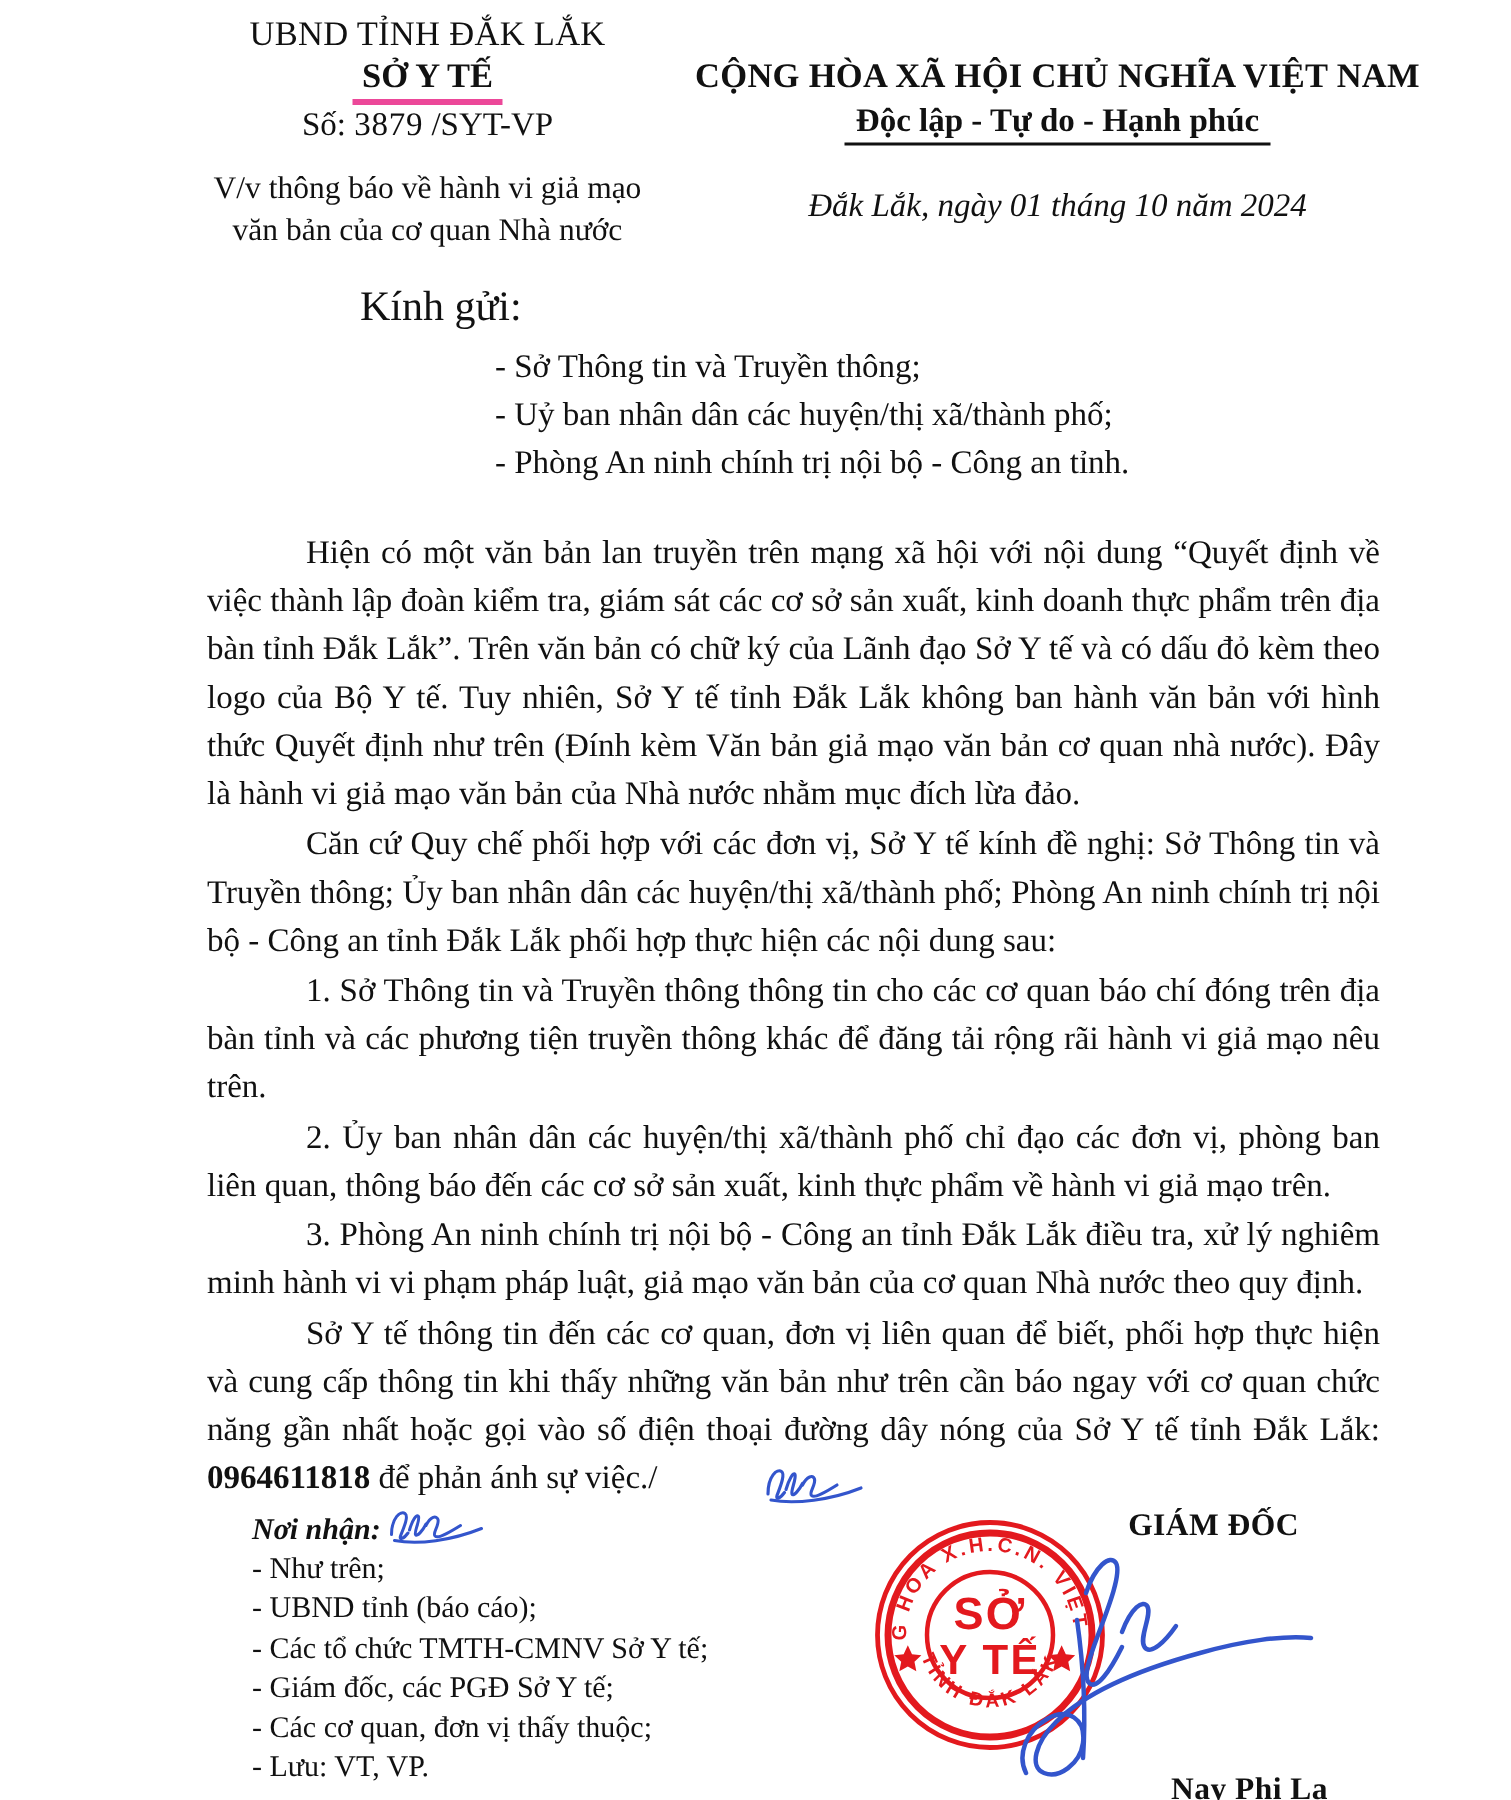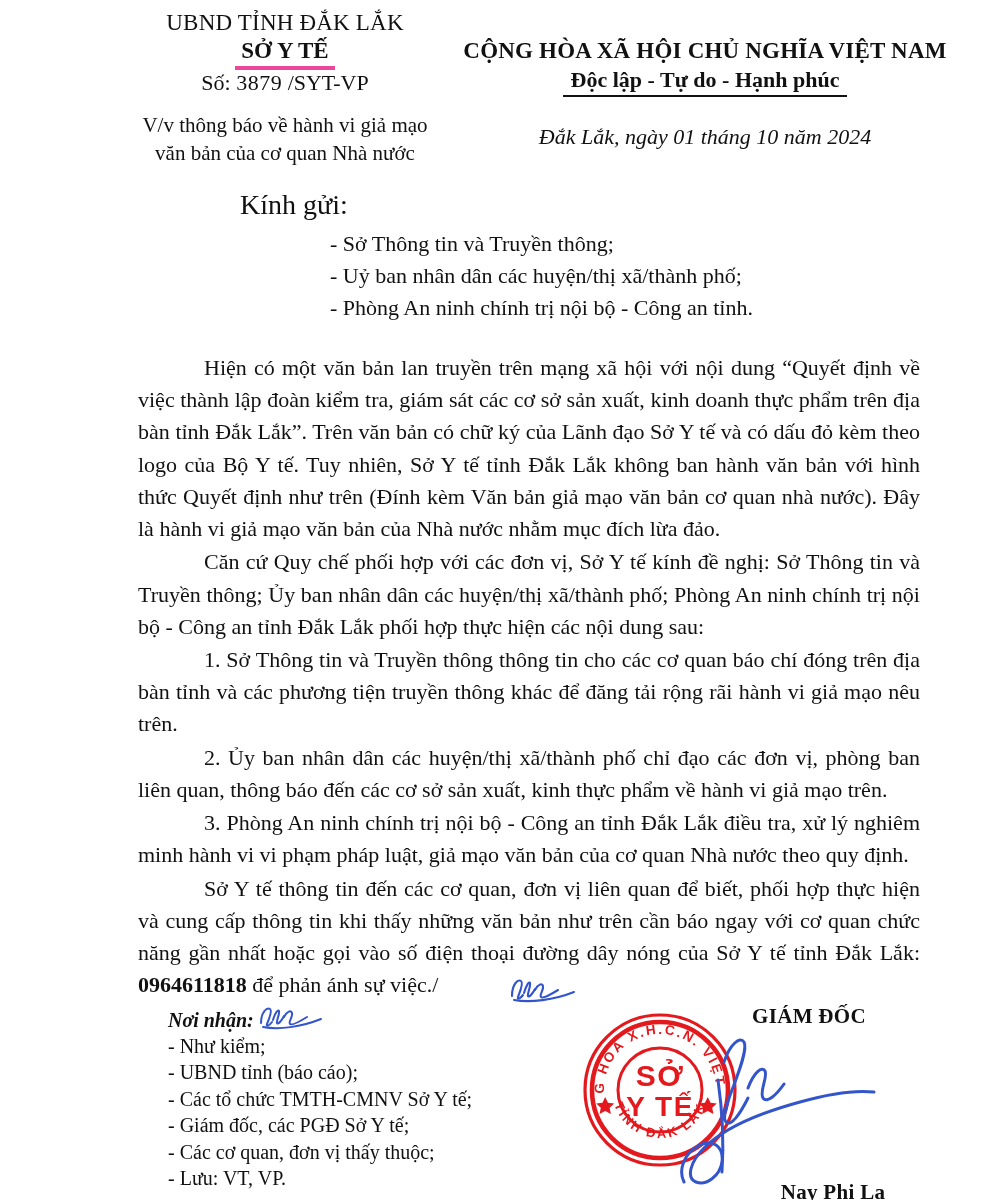--- a/index.html
+++ b/index.html
@@ -284,21 +284,21 @@
           <g fill="none" stroke="#3355cc" stroke-width="2" stroke-linecap="round">
             <path d="M8,21 C8,10 14,5 17,7 C20,9 15,19 14,22 C13,25 16,24 19,20"></path>
             <path d="M20,18 C22,11 25,7 26,9 C27,12 23,19 24,21 C25,23 29,18 31,14"></path>
             <path d="M31,15 C34,9 38,8 39,11 C40,15 35,20 37,22 C39,24 46,20 54,15"></path>
             <path d="M10,25 C26,28 48,25 68,17"></path>
           </g>
         </svg>
       </span>
     </div>
     <ul class="noi-nhan-list">
-      <li>- Như kiểm;</li>
+      <li>- Như trên;</li>
       <li>- UBND tỉnh (báo cáo);</li>
       <li>- Các tổ chức TMTH-CMNV Sở Y tế;</li>
       <li>- Giám đốc, các PGĐ Sở Y tế;</li>
       <li>- Các cơ quan, đơn vị thấy thuộc;</li>
       <li>- Lưu: VT, VP.</li>
     </ul>
   </div>
 
   <div class="seal">
     <svg viewBox="0 0 156 156" width="156" height="156" aria-hidden="true">

